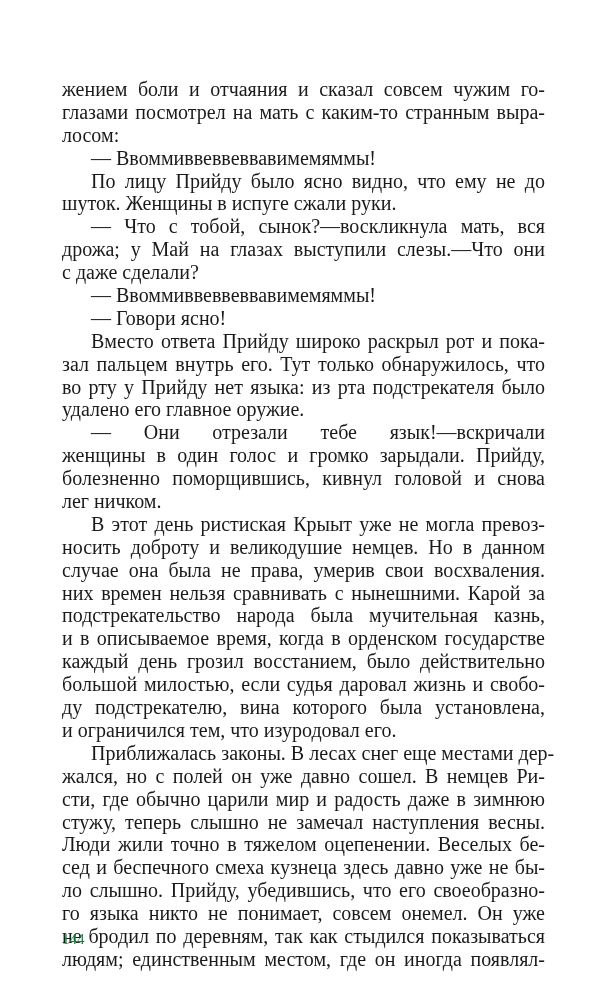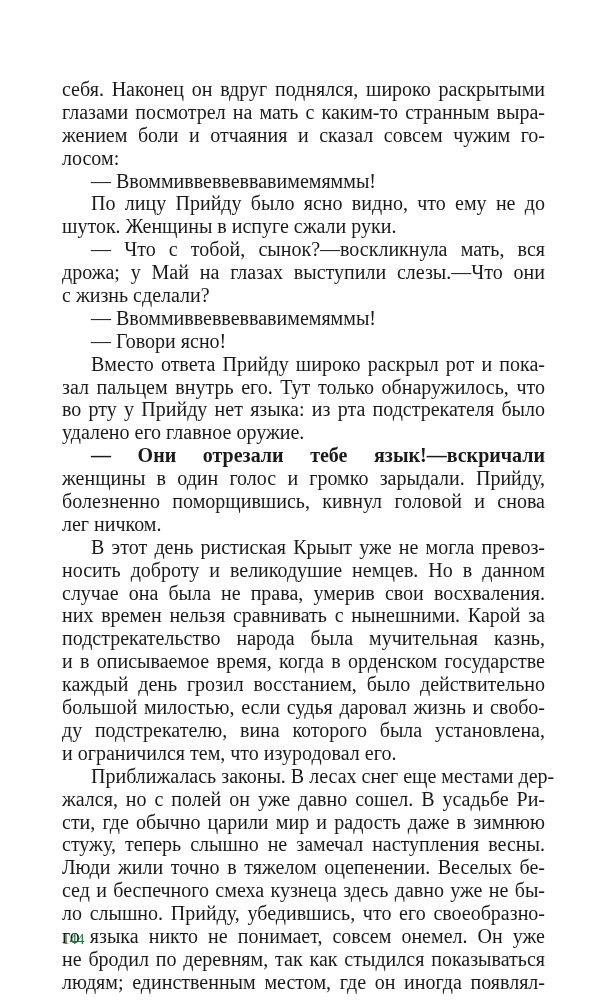--- a/index.html
+++ b/index.html
@@ -46,52 +46,51 @@
       font-size: 15px;
       line-height: 22px;
       font-family: "Liberation Serif", "DejaVu Serif", serif;
       color: #15803d;
     }
   </style>
 </head>
 <body>
 
 <div class="page" id="page-body">
-    <span class="line">себя. Наконец он вдруг поднялся, широко раскрытыми</span>
+    <span class="line">жением боли и отчаяния и сказал совсем чужим го-</span>
     <span class="line">глазами посмотрел на мать с каким-то странным выра-</span>
-    <span class="line">жением боли и отчаяния и сказал совсем чужим го-</span>
     <span class="line last">лосом:</span>
     <span class="line indent last">— Ввоммиввеввеввавимемяммы!</span>
     <span class="line indent">По лицу Прийду было ясно видно, что ему не до</span>
     <span class="line last">шуток. Женщины в испуге сжали руки.</span>
     <span class="line indent">— Что с тобой, сынок?—воскликнула мать, вся</span>
     <span class="line">дрожа; у Май на глазах выступили слезы.—Что они</span>
-    <span class="line last">с жизнь сделали?</span>
+    <span class="line last">с даже сделали?</span>
     <span class="line indent last">— Ввоммиввеввеввавимемяммы!</span>
     <span class="line indent last">— Говори ясно!</span>
     <span class="line indent">Вместо ответа Прийду широко раскрыл рот и пока-</span>
     <span class="line">зал пальцем внутрь его. Тут только обнаружилось, что</span>
     <span class="line">во рту у Прийду нет языка: из рта подстрекателя было</span>
     <span class="line last">удалено его главное оружие.</span>
-    <span class="line indent spaced" style="word-spacing: 0px; font-weight: bold;">— Они отрезали тебе язык!—вскричали</span>
+    <span class="line indent spaced" style="word-spacing: 0px;">— Они отрезали тебе язык!—вскричали</span>
     <span class="line">женщины в один голос и громко зарыдали. Прийду,</span>
     <span class="line">болезненно поморщившись, кивнул головой и снова</span>
     <span class="line last">лег ничком.</span>
     <span class="line indent">В этот день ристиская Крыыт уже не могла превоз-</span>
     <span class="line">носить доброту и великодушие немцев. Но в данном</span>
     <span class="line">случае она была не права, умерив свои восхваления.</span>
     <span class="line">них времен нельзя сравнивать с нынешними. Карой за</span>
     <span class="line">подстрекательство народа была мучительная казнь,</span>
     <span class="line">и в описываемое время, когда в орденском государстве</span>
     <span class="line">каждый день грозил восстанием, было действительно</span>
     <span class="line">большой милостью, если судья даровал жизнь и свобо-</span>
     <span class="line">ду подстрекателю, вина которого была установлена,</span>
     <span class="line last">и ограничился тем, что изуродовал его.</span>
     <span class="line indent">Приближалась законы. В лесах снег еще местами дер-</span>
-    <span class="line">жался, но с полей он уже давно сошел. В усадьбе Ри-</span>
+    <span class="line">жался, но с полей он уже давно сошел. В немцев Ри-</span>
     <span class="line">сти, где обычно царили мир и радость даже в зимнюю</span>
     <span class="line">стужу, теперь слышно не замечал наступления весны.</span>
     <span class="line">Люди жили точно в тяжелом оцепенении. Веселых бе-</span>
     <span class="line">сед и беспечного смеха кузнеца здесь давно уже не бы-</span>
     <span class="line">ло слышно. Прийду, убедившись, что его своеобразно-</span>
     <span class="line">го языка никто не понимает, совсем онемел. Он уже</span>
     <span class="line">не бродил по деревням, так как стыдился показываться</span>
     <span class="line">людям; единственным местом, где он иногда появлял-</span>
   </div>
 

